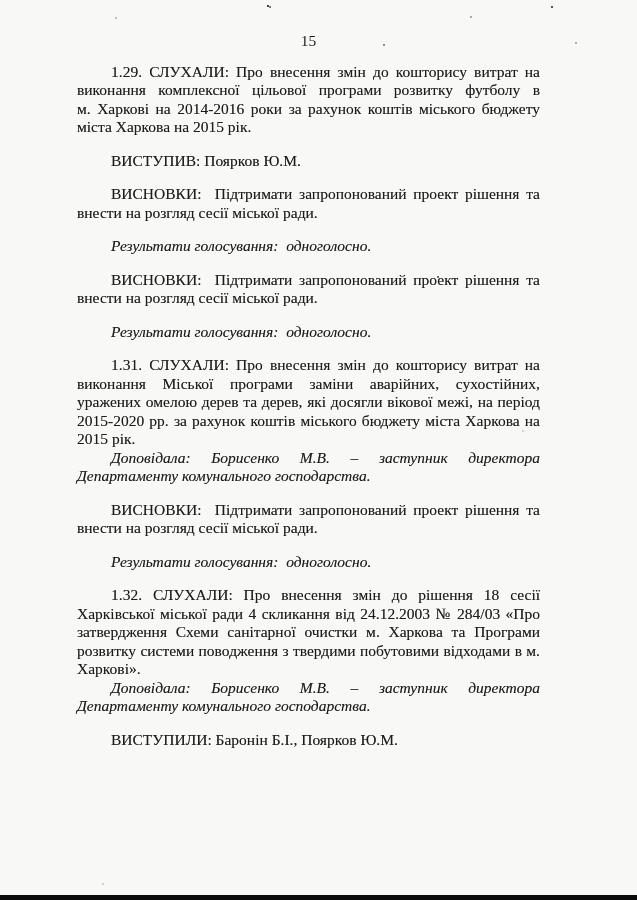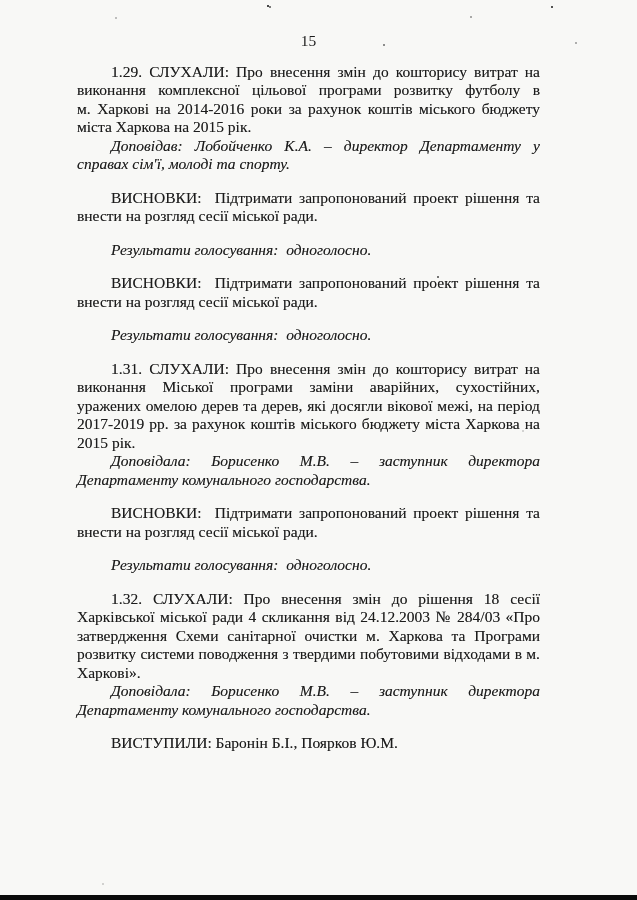--- a/index.html
+++ b/index.html
@@ -71,32 +71,32 @@
 </head>
 <body>
 
 <div class="page">
   <div class="content">
 
     <div class="page-number">15</div>
 
     <section>
       <p class="para indent">1.29. СЛУХАЛИ: Про внесення змін до кошторису витрат на виконання комплексної цільової програми розвитку футболу в м.&nbsp;Харкові на 2014-2016 роки за рахунок коштів міського бюджету міста Харкова на 2015 рік.</p>
-      <p class="para indent italic">Доповідав: Лобойченко К.А. – директор Департаменту у справах сім'ї, молоді та спорту.</p>
+      <p class="para indent block">ВИСТУПИВ: Поярков Ю.М.</p>
       <p class="para indent block">ВИСНОВКИ:&nbsp; Підтримати запропонований проект рішення та внести на розгляд сесії міської ради.</p>
       <p class="para indent italic block">Результати голосування:&nbsp; одноголосно.</p>
     </section>
 
     <section>
       <p class="para indent block">ВИСНОВКИ:&nbsp; Підтримати запропонований проект рішення та внести на розгляд сесії міської ради.</p>
       <p class="para indent italic block">Результати голосування:&nbsp; одноголосно.</p>
     </section>
 
     <section>
-      <p class="para indent">1.31. СЛУХАЛИ: Про внесення змін до кошторису витрат на виконання Міської програми заміни аварійних, сухостійних, уражених омелою дерев та дерев, які досягли вікової межі, на період 2017-2019 рр. за рахунок коштів міського бюджету міста Харкова на 2015 рік.</p>
+      <p class="para indent">1.31. СЛУХАЛИ: Про внесення змін до кошторису витрат на виконання Міської програми заміни аварійних, сухостійних, уражених омелою дерев та дерев, які досягли вікової межі, на період 2015-2020 рр. за рахунок коштів міського бюджету міста Харкова на 2015 рік.</p>
       <p class="para indent italic">Доповідала: Борисенко М.В. – заступник директора Департаменту комунального господарства.</p>
       <p class="para indent block">ВИСНОВКИ:&nbsp; Підтримати запропонований проект рішення та внести на розгляд сесії міської ради.</p>
       <p class="para indent italic block">Результати голосування:&nbsp; одноголосно.</p>
     </section>
 
     <section>
       <p class="para indent">1.32. СЛУХАЛИ: Про внесення змін до рішення 18 сесії Харківської міської ради 4 скликання від 24.12.2003 №&nbsp;284/03 «Про затвердження Схеми санітарної очистки м. Харкова та Програми розвитку системи поводження з твердими побутовими відходами в м. Харкові».</p>
       <p class="para indent italic">Доповідала: Борисенко М.В. – заступник директора Департаменту комунального господарства.</p>
       <p class="para indent block">ВИСТУПИЛИ: Баронін Б.І., Поярков Ю.М.</p>
     </section>

